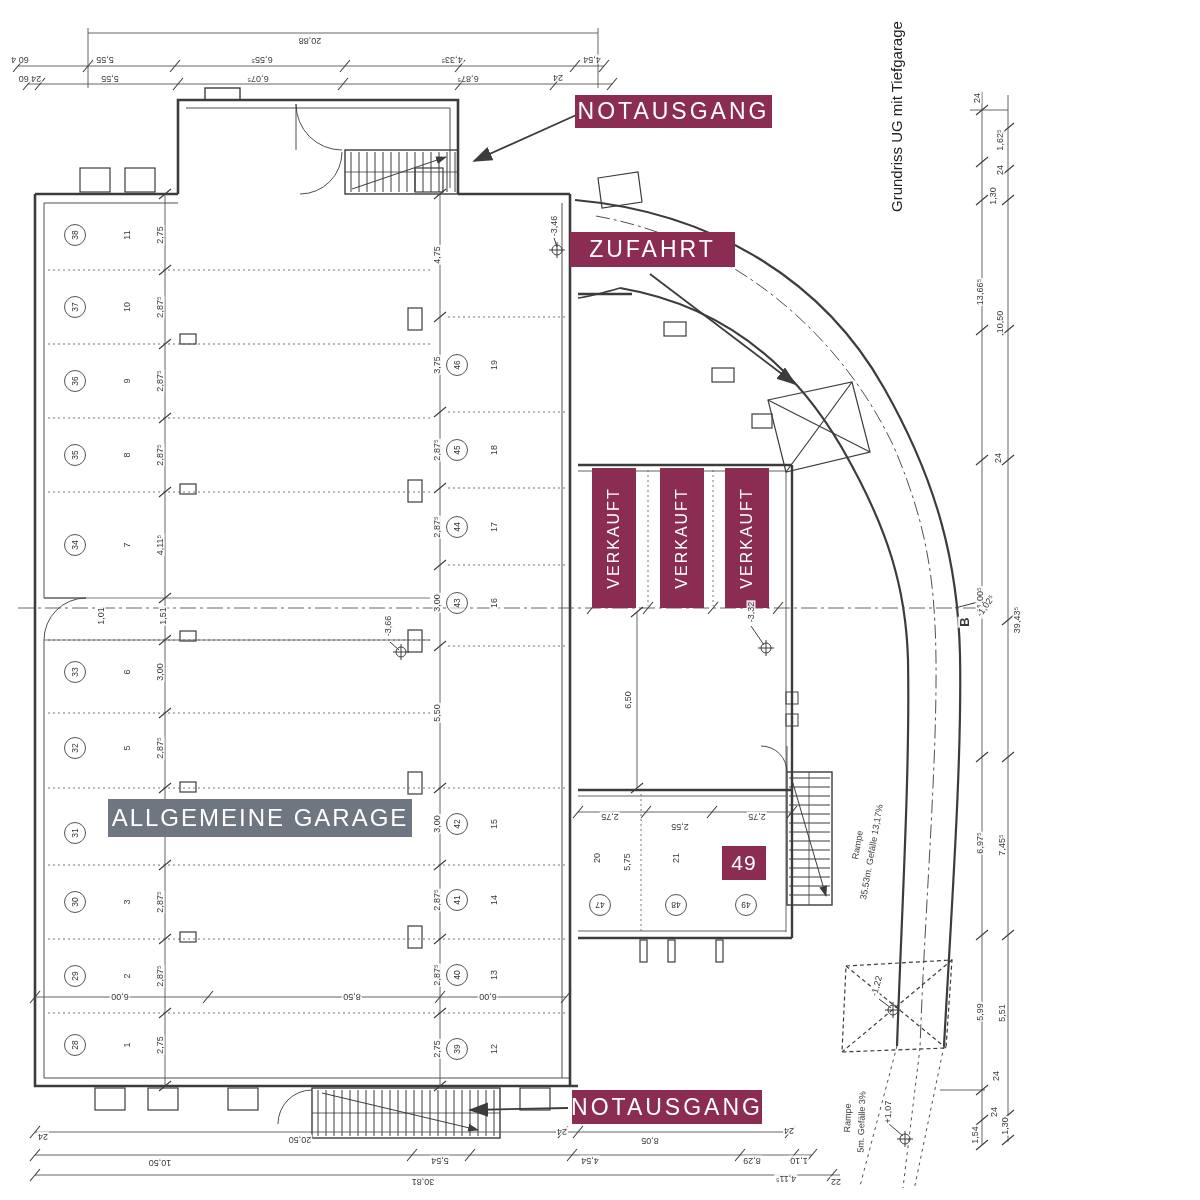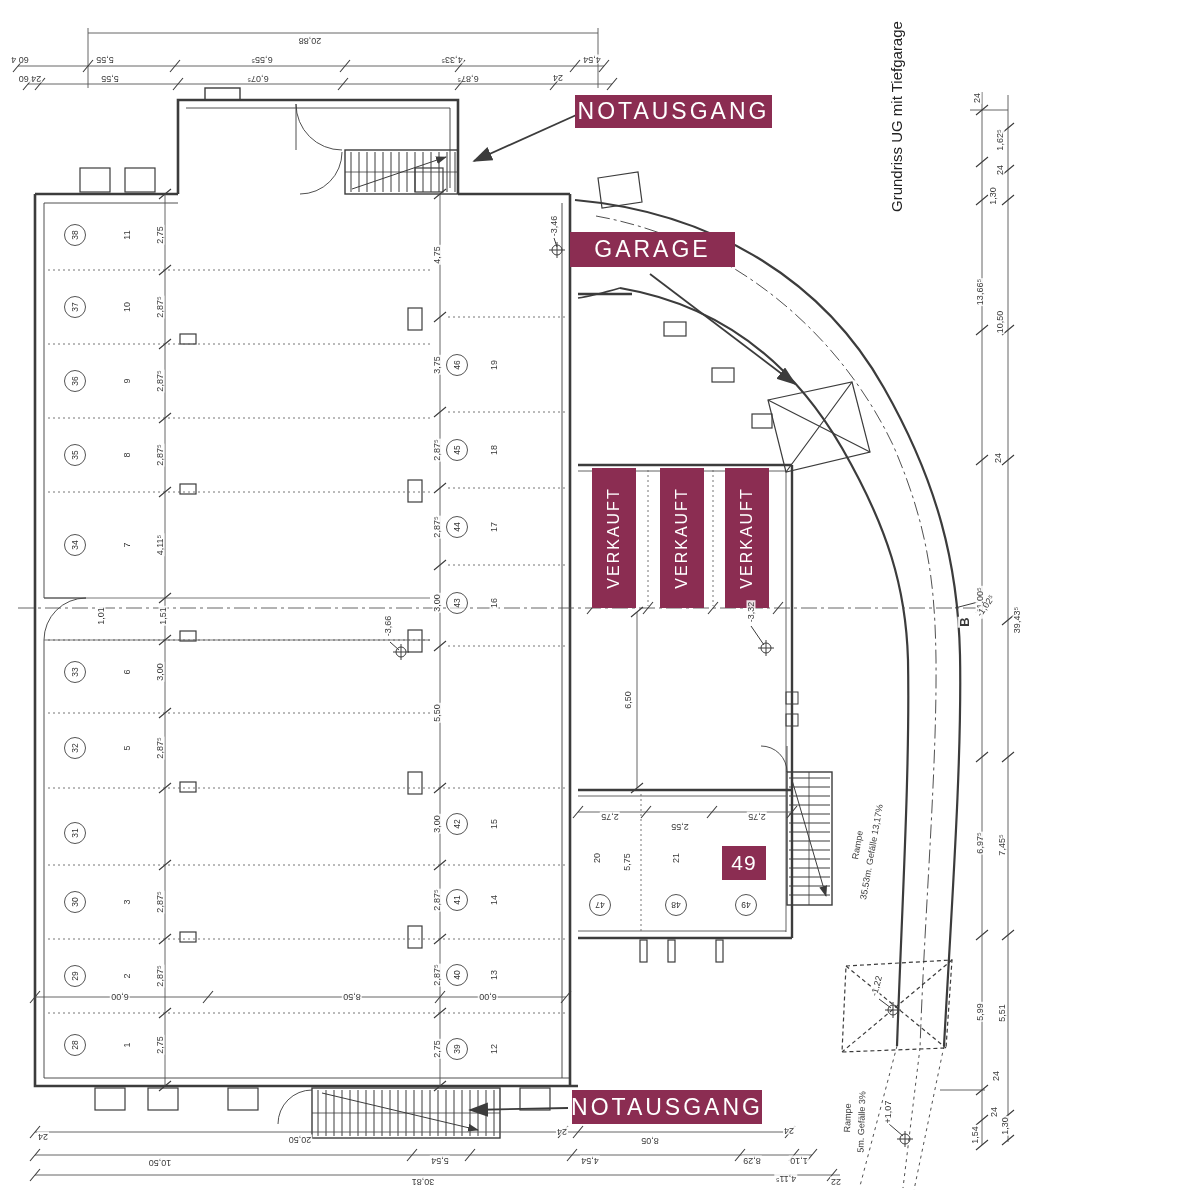--- a/index.html
+++ b/index.html
@@ -161,30 +161,31 @@
         <circle cx="766" cy="648" r="5"></circle>
         <path d="M758,648 H774 M766,640 V656"></path>
         <circle cx="893" cy="1010" r="5"></circle>
         <path d="M885,1010 H901 M893,1002 V1018"></path>
         <circle cx="905" cy="1139" r="5"></circle>
         <path d="M897,1139 H913 M905,1131 V1147"></path>
       </g>
   </svg>
 
   <div class="badge" style="left:575px;top:95px;width:197px;height:33px;">NOTAUSGANG</div>
-  <div class="badge" style="left:570px;top:232px;width:165px;height:35px;">GARAGE</div>
+  <div class="badge" style="left:570px;top:232px;width:165px;height:35px;">ZUFAHRT</div>
   <div class="badge vert" style="left:592px;top:468px;width:44px;height:140px;">
     <span>VERKAUFT</span>
     </div>
   <div class="badge vert" style="left:660px;top:468px;width:44px;height:140px;">
     <span>VERKAUFT</span>
     </div>
   <div class="badge vert" style="left:725px;top:468px;width:44px;height:140px;">
     <span>VERKAUFT</span>
     </div>
+  <div class="badge gray" style="left:108px;top:799px;width:304px;height:38px;">ALLGEMEINE GARAGE</div>
   <div class="badge small" style="left:722px;top:846px;width:44px;height:34px;">49</div>
   <div class="badge" style="left:572px;top:1090px;width:190px;height:34px;">NOTAUSGANG</div>
 
   <div id="title">Grundriss UG mit Tiefgarage</div>
 
   <div id="labels">
       <span class="pc" style="left: 75px; top: 235px;">38</span>
       <span class="lbl" style="left: 127px; top: 235px; transform: translate(-50%, -50%) rotate(-90deg);">11</span>
       <span class="lbl" style="left: 160px; top: 235px; transform: translate(-50%, -50%) rotate(-90deg);">2,75</span>
       <span class="pc" style="left: 75px; top: 307px;">37</span>

